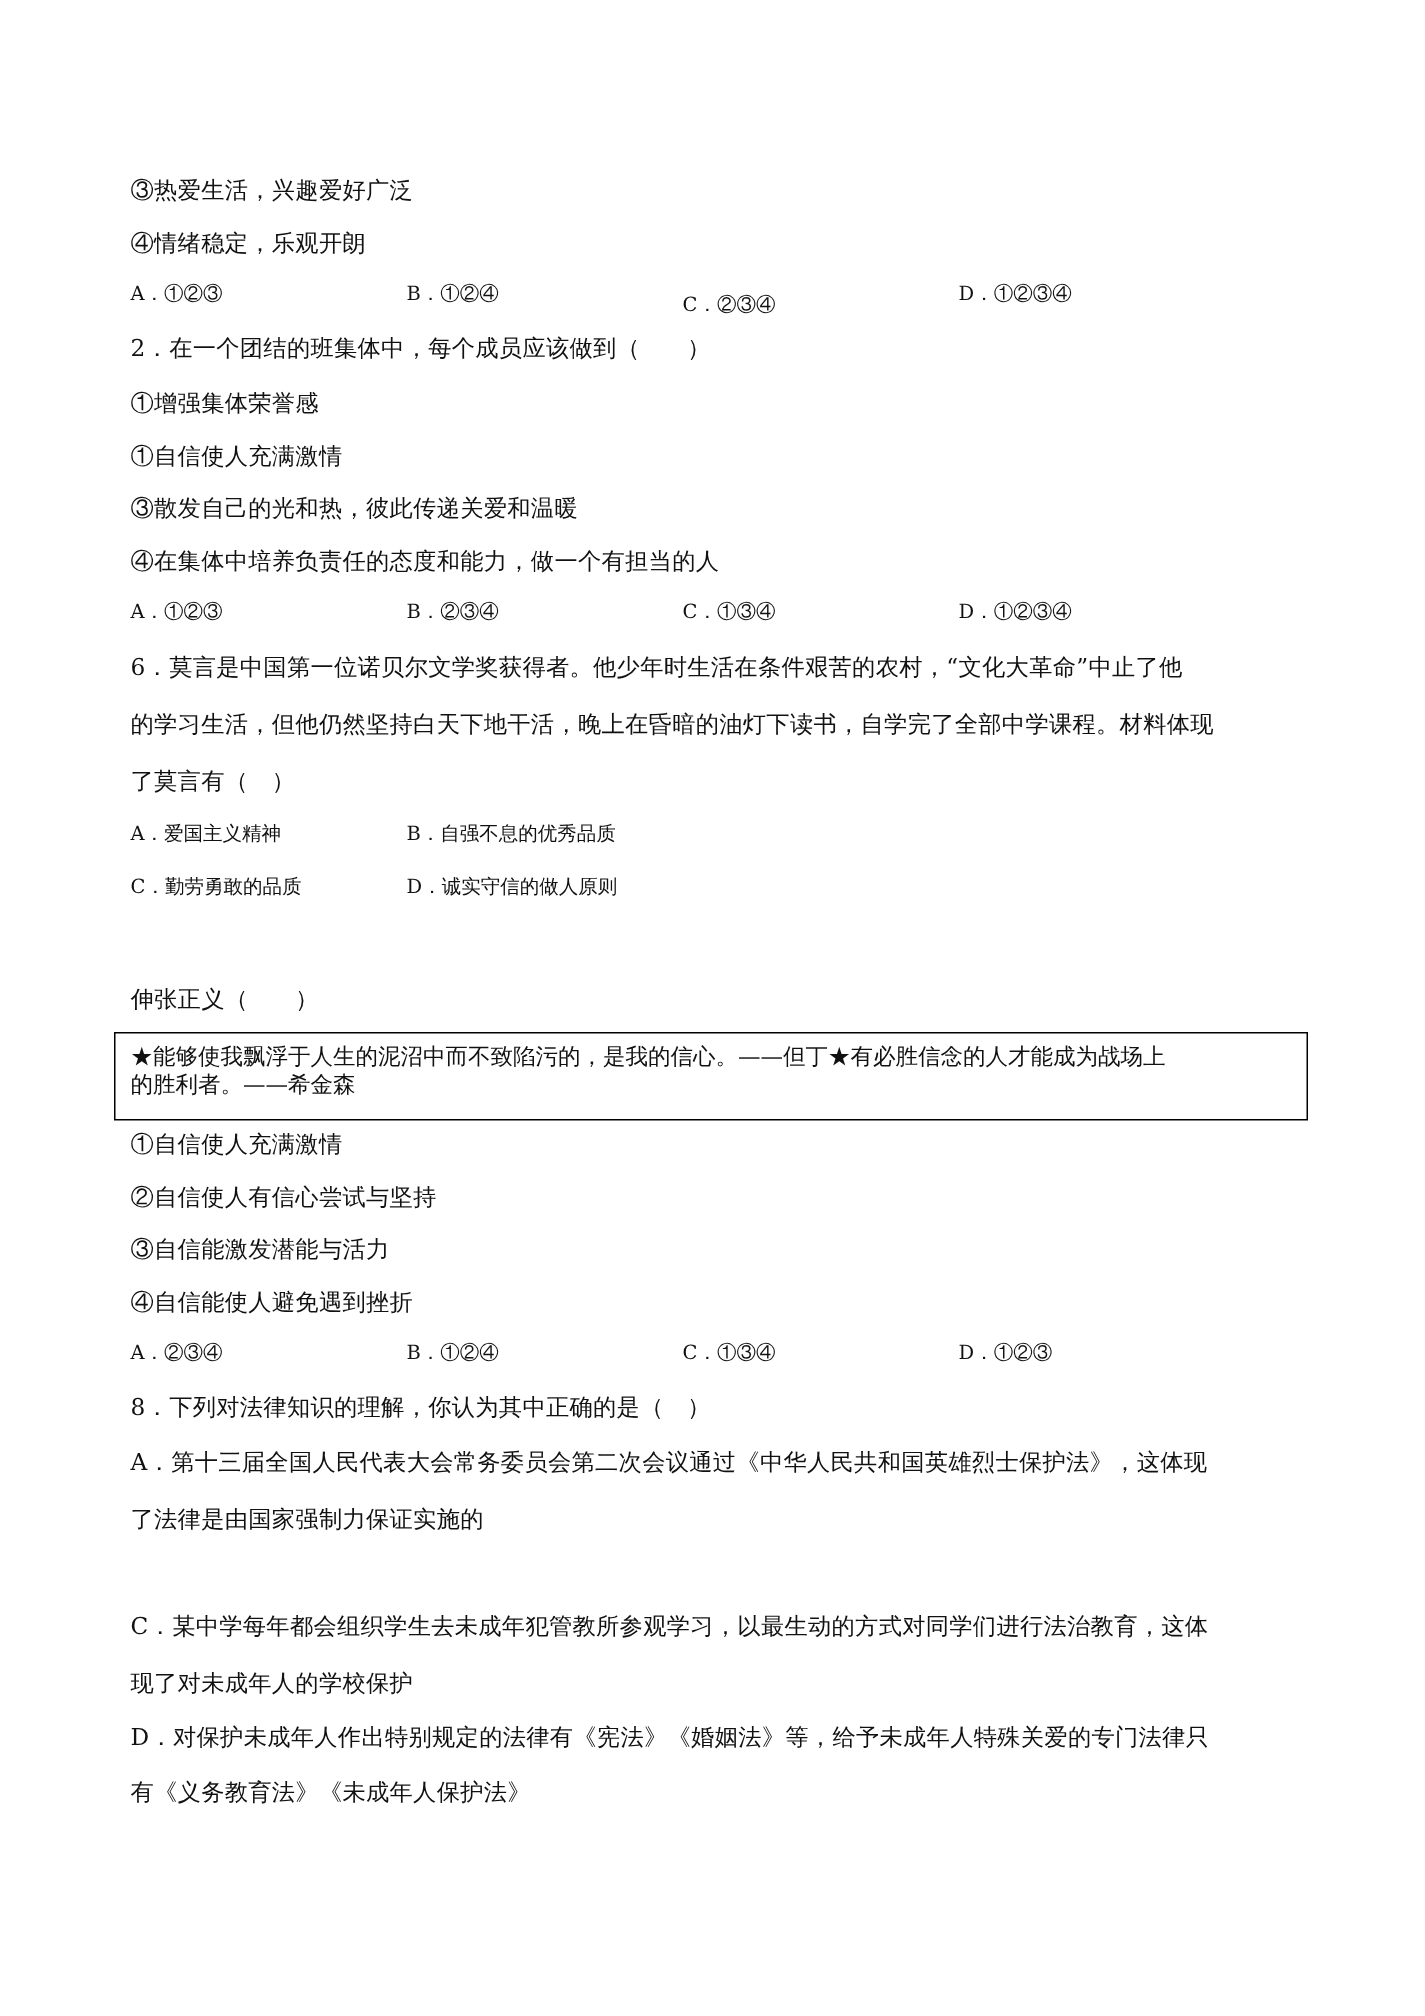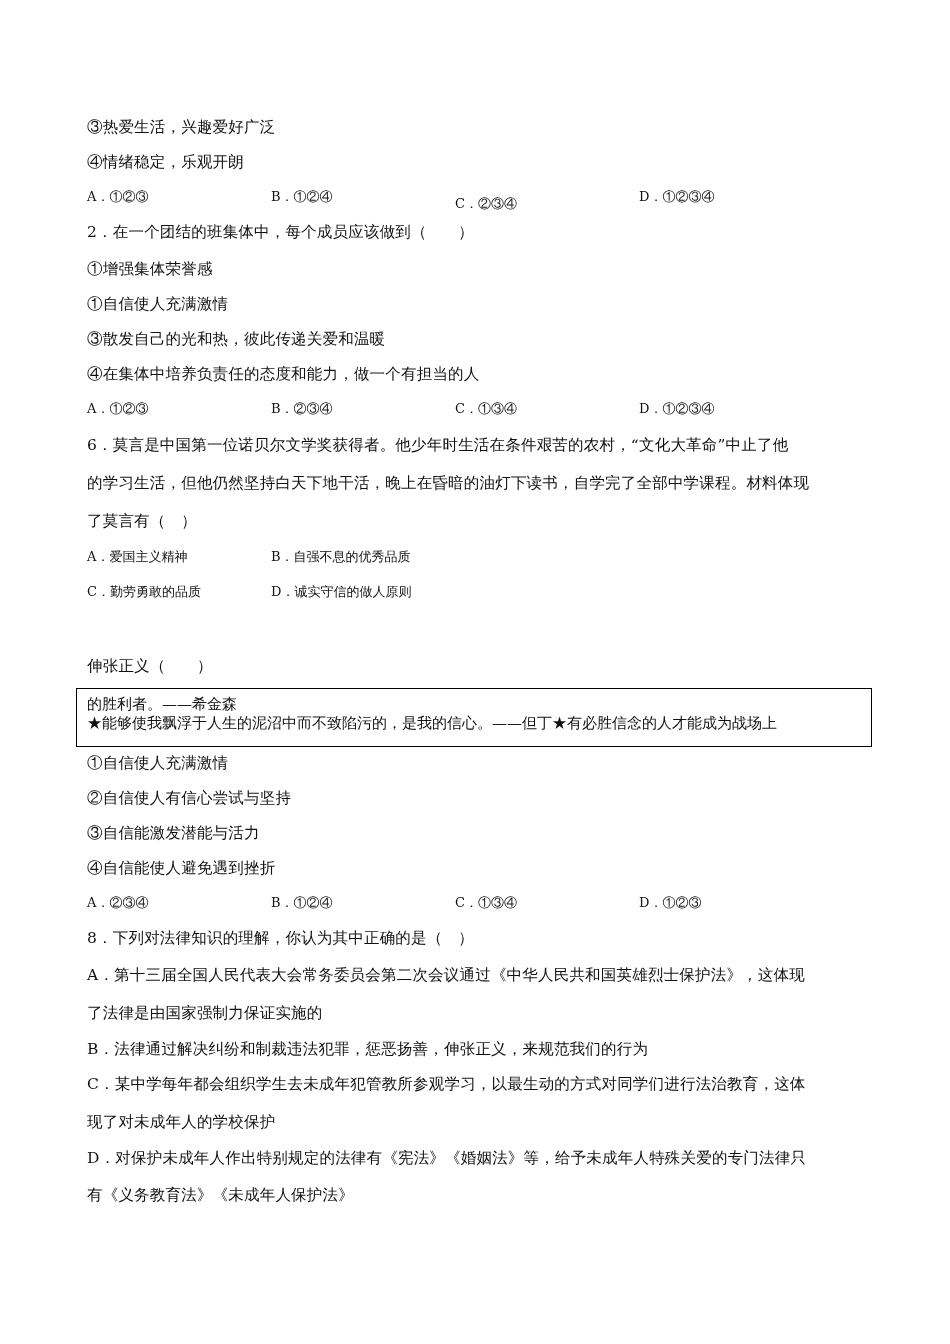--- a/index.html
+++ b/index.html
@@ -45,34 +45,33 @@
   <div class="line" style="top:435px">6．莫言是中国第一位诺贝尔文学奖获得者。他少年时生活在条件艰苦的农村，“文化大革命”中止了他</div>
   <div class="line" style="top:473px">的学习生活，但他仍然坚持白天下地干活，晚上在昏暗的油灯下读书，自学完了全部中学课程。材料体现</div>
   <div class="line" style="top:511px">了莫言有（　）</div>
   <div class="opt" style="left:87px;top:547px">A．爱国主义精神</div>
   <div class="opt" style="left:271px;top:547px">B．自强不息的优秀品质</div>
   <div class="opt" style="left:87px;top:582px">C．勤劳勇敢的品质</div>
   <div class="opt" style="left:271px;top:582px">D．诚实守信的做人原则</div>
 
   <div class="line" style="top:656px">伸张正义（　　）</div>
   <div class="quote-box">
+    <div>★能够使我飘浮于人生的泥沼中而不致陷污的，是我的信心。——但丁★有必胜信念的人才能成为战场上</div>
     <div>的胜利者。——希金森</div>
-    <div>★能够使我飘浮于人生的泥沼中而不致陷污的，是我的信心。——但丁★有必胜信念的人才能成为战场上</div>
   </div>
   <div class="line" style="top:753px">①自信使人充满激情</div>
   <div class="line" style="top:788px">②自信使人有信心尝试与坚持</div>
   <div class="line" style="top:823px">③自信能激发潜能与活力</div>
   <div class="line" style="top:858px">④自信能使人避免遇到挫折</div>
   <div class="opt" style="left:87px;top:893px">A．②③④</div>
   <div class="opt" style="left:271px;top:893px">B．①②④</div>
   <div class="opt" style="left:455px;top:893px">C．①③④</div>
   <div class="opt" style="left:639px;top:893px">D．①②③</div>
 
   <div class="line" style="top:928px">8．下列对法律知识的理解，你认为其中正确的是（　）</div>
   <div class="line" style="top:965px">A．第十三届全国人民代表大会常务委员会第二次会议通过《中华人民共和国英雄烈士保护法》，这体现</div>
   <div class="line" style="top:1003px">了法律是由国家强制力保证实施的</div>
-  <div class="line" style="top:1039px">B．法律通过解决纠纷和制裁违法犯罪，惩恶扬善，伸张正义，来规范我们的行为</div>
   <div class="line" style="top:1074px">C．某中学每年都会组织学生去未成年犯管教所参观学习，以最生动的方式对同学们进行法治教育，这体</div>
   <div class="line" style="top:1112px">现了对未成年人的学校保护</div>
   <div class="line" style="top:1148px">D．对保护未成年人作出特别规定的法律有《宪法》《婚姻法》等，给予未成年人特殊关爱的专门法律只</div>
   <div class="line" style="top:1185px">有《义务教育法》《未成年人保护法》</div>
 
 </div>
 
 </body></html>

